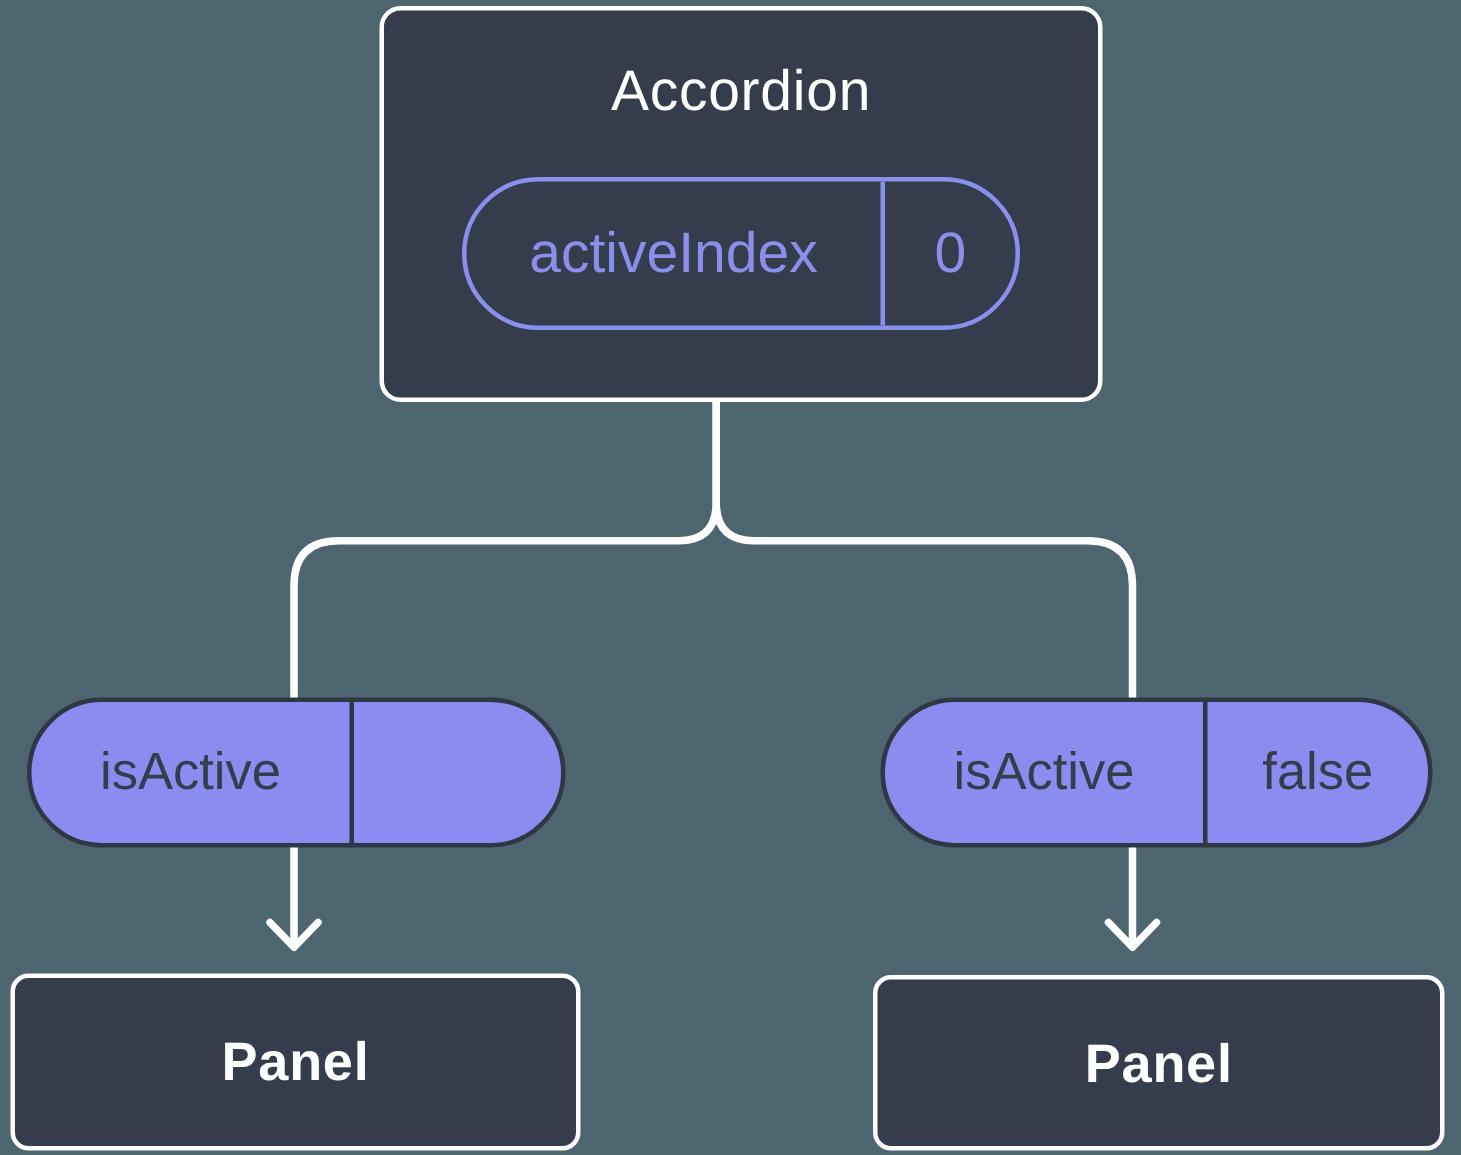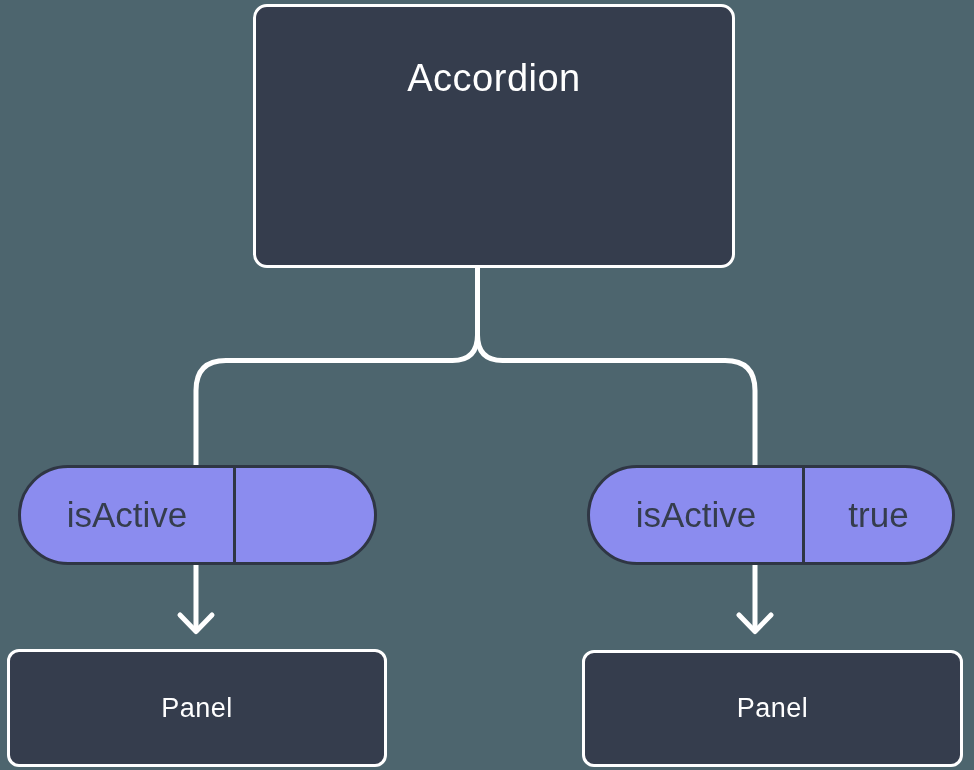--- a/index.html
+++ b/index.html
@@ -48,21 +48,21 @@
 
   .node-title {
     position: absolute;
     left: 0; right: 0;
     text-align: center;
     color: #fff;
     font-size: 38px;
     font-weight: 500;
     letter-spacing: 0.5px;
   }
-  .node-root .node-title { top: 50px; }
+  .node-root .node-title { top: 33px; }
 
   .prop-pill {
     display: flex;
     align-items: stretch;
     overflow: hidden;
   }
 
   .prop-pill-outline {
     position: absolute;
     left: 52px; top: 111px;
@@ -100,50 +100,55 @@
   .node-panel {
     border-radius: 12px;
     display: flex;
     align-items: center;
     justify-content: center;
   }
   .panel-left  { left: 7px;   top: 649px; width: 380px; height: 118px; }
   .panel-right { left: 582px; top: 650px; width: 381px; height: 117px; }
   .panel-label {
     color: #fff;
-    font-size: 27px;
-    font-weight: 400;
+    font-size: 36px;
+    font-weight: 700;
     letter-spacing: 0.5px;
   }
 </style>
 </head>
 <body>
 
 <div class="stage">
 
   <svg class="connector-layer" viewBox="0 0 974 770" width="974" height="770">
     <path d="M477.5 268 L477.5 335 Q477.5 360.5 452.5 360.5 L226 360.5 Q196 360.5 196 390.5 L196 629"></path>
     <path d="M477.5 268 L477.5 335 Q477.5 360.5 502.5 360.5 L725 360.5 Q755 360.5 755 390.5 L755 629"></path>
     <path d="M180 615 L196 631.5 L212 615"></path>
     <path d="M739 615 L755 631.5 L771 615"></path>
   </svg>
 
   <div class="node node-root">
     <div class="node-title">Accordion</div>
+    <div class="prop-pill prop-pill-outline">
+      <div class="prop-name-cell">activeIndex</div>
+      <div class="prop-divider"></div>
+      <div class="prop-value-cell">0</div>
+    </div>
   </div>
 
   <div class="prop-pill prop-pill-solid pill-left">
     <div class="prop-name-cell">isActive</div>
     <div class="prop-divider"></div>
   </div>
 
   <div class="prop-pill prop-pill-solid pill-right">
     <div class="prop-name-cell">isActive</div>
     <div class="prop-divider"></div>
-    <div class="prop-value-cell">true</div>
+    <div class="prop-value-cell">false</div>
   </div>
 
   <div class="node node-panel panel-left">
     <div class="panel-label">Panel</div>
   </div>
 
   <div class="node node-panel panel-right">
     <div class="panel-label">Panel</div>
   </div>
 

